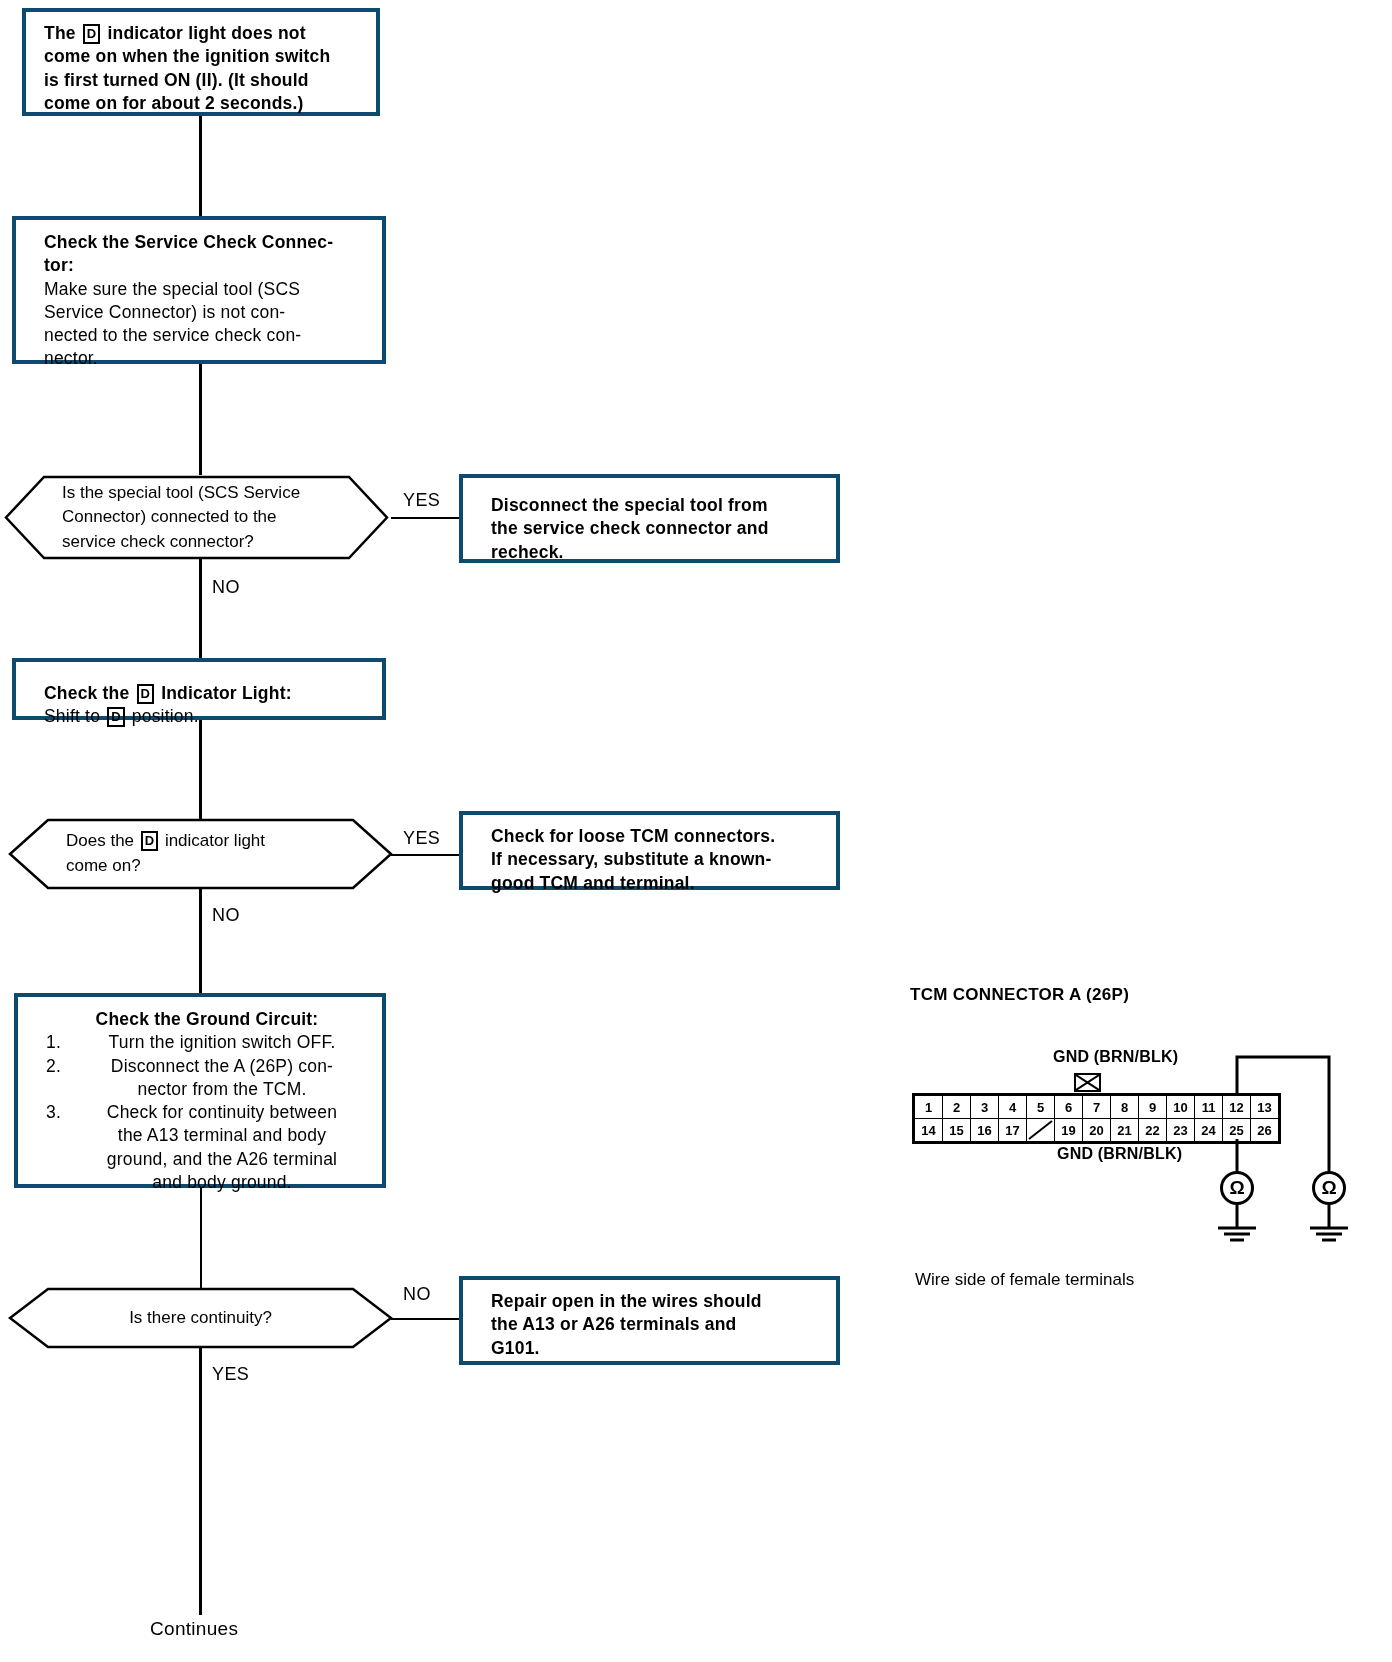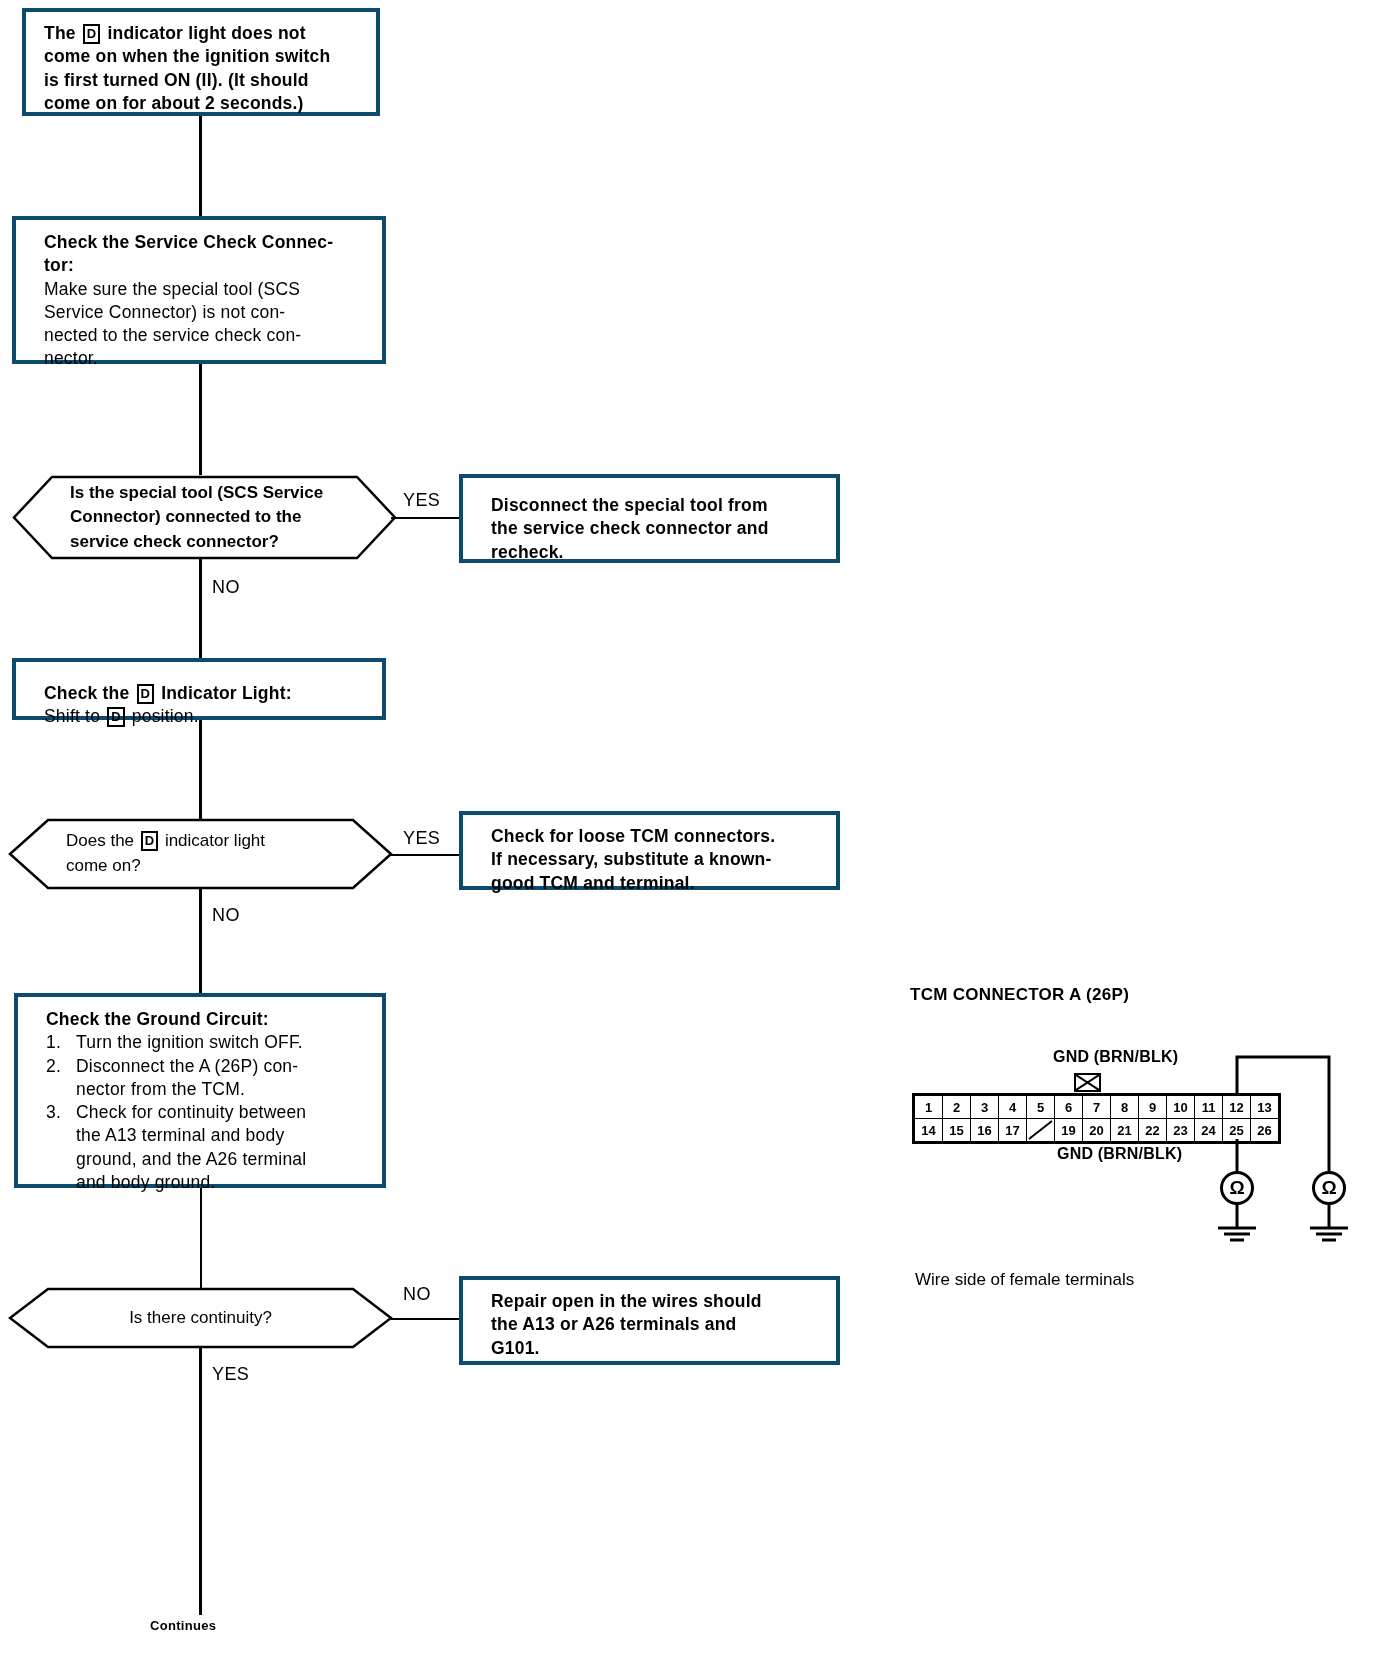--- a/index.html
+++ b/index.html
@@ -177,22 +177,22 @@
     border: 3px solid #000;
     border-radius: 50%;
     box-sizing: border-box;
     text-align: center;
     font-size: 19px;
     font-weight: bold;
     line-height: 28px;
   }
   #continues {
     position: absolute;
-    font-size: 13px;
-    font-weight: bold;
+    font-size: 19px;
+    font-weight: normal;
     letter-spacing: .3px;
   }
 </style>
 </head>
 <body>
 
 <div id="page">
 
   <div class="box bold" style="left:22px; top:8px; width:358px; height:108px; padding-left:18px; padding-top:10px;">
     <div>The
@@ -210,21 +210,21 @@
     <div class="hdr">Check the Service Check Connec-</div>
     <div class="hdr">tor:</div>
     <div class="plain">Make sure the special tool (SCS</div>
     <div class="plain">Service Connector) is not con-</div>
     <div class="plain">nected to the service check con-</div>
     <div class="plain">nector.</div>
   </div>
 
   <div class="vline" style="left:199px; top:364px; height:111px;"></div>
 
-  <div class="hex" style="left:12px; top:475px; width:385px; height:85px;font-weight:bold;">
+  <div class="hex" style="left:4px; top:475px; width:385px; height:85px;">
     <svg width="385" height="85" viewBox="0 0 385 85">
       <polygon points="40,2 345,2 383,42.5 345,83 40,83 2,42.5" fill="#ffffff" stroke="#000000" stroke-width="2.5"></polygon>
     </svg>
     <div class="hexlabel">
       <div>Is the special tool (SCS Service</div>
       <div>Connector) connected to the</div>
       <div>service check connector?</div>
     </div>
   </div>
 
@@ -268,21 +268,21 @@
 
   <div class="box bold" style="left:459px; top:811px; width:381px; height:79px; padding-left:28px; padding-top:10px;">
     <div>Check for loose TCM connectors.</div>
     <div>If necessary, substitute a known-</div>
     <div>good TCM and terminal.</div>
   </div>
 
   <div class="vline" style="left:199px; top:888px; height:105px;"></div>
   <div class="branch" style="left:212px; top:905px;">NO</div>
 
-  <div class="box" style="left:14px; top:993px; width:372px; height:195px; padding-left:28px; padding-top:11px;">
+  <div class="box" style="left:14px; top:993px; width:372px; height:195px; padding-left:28px; padding-top:11px;text-align:center;">
     <div class="hdr">Check the Ground Circuit:</div>
     <ul class="numlist">
       <li>
         <span class="n">1.</span>
         <span>Turn the ignition switch OFF.</span>
       </li>
       <li>
         <span class="n">2.</span>
         <span>Disconnect the A (26P) con-</span><br>
         <span>nector from the TCM.</span>

